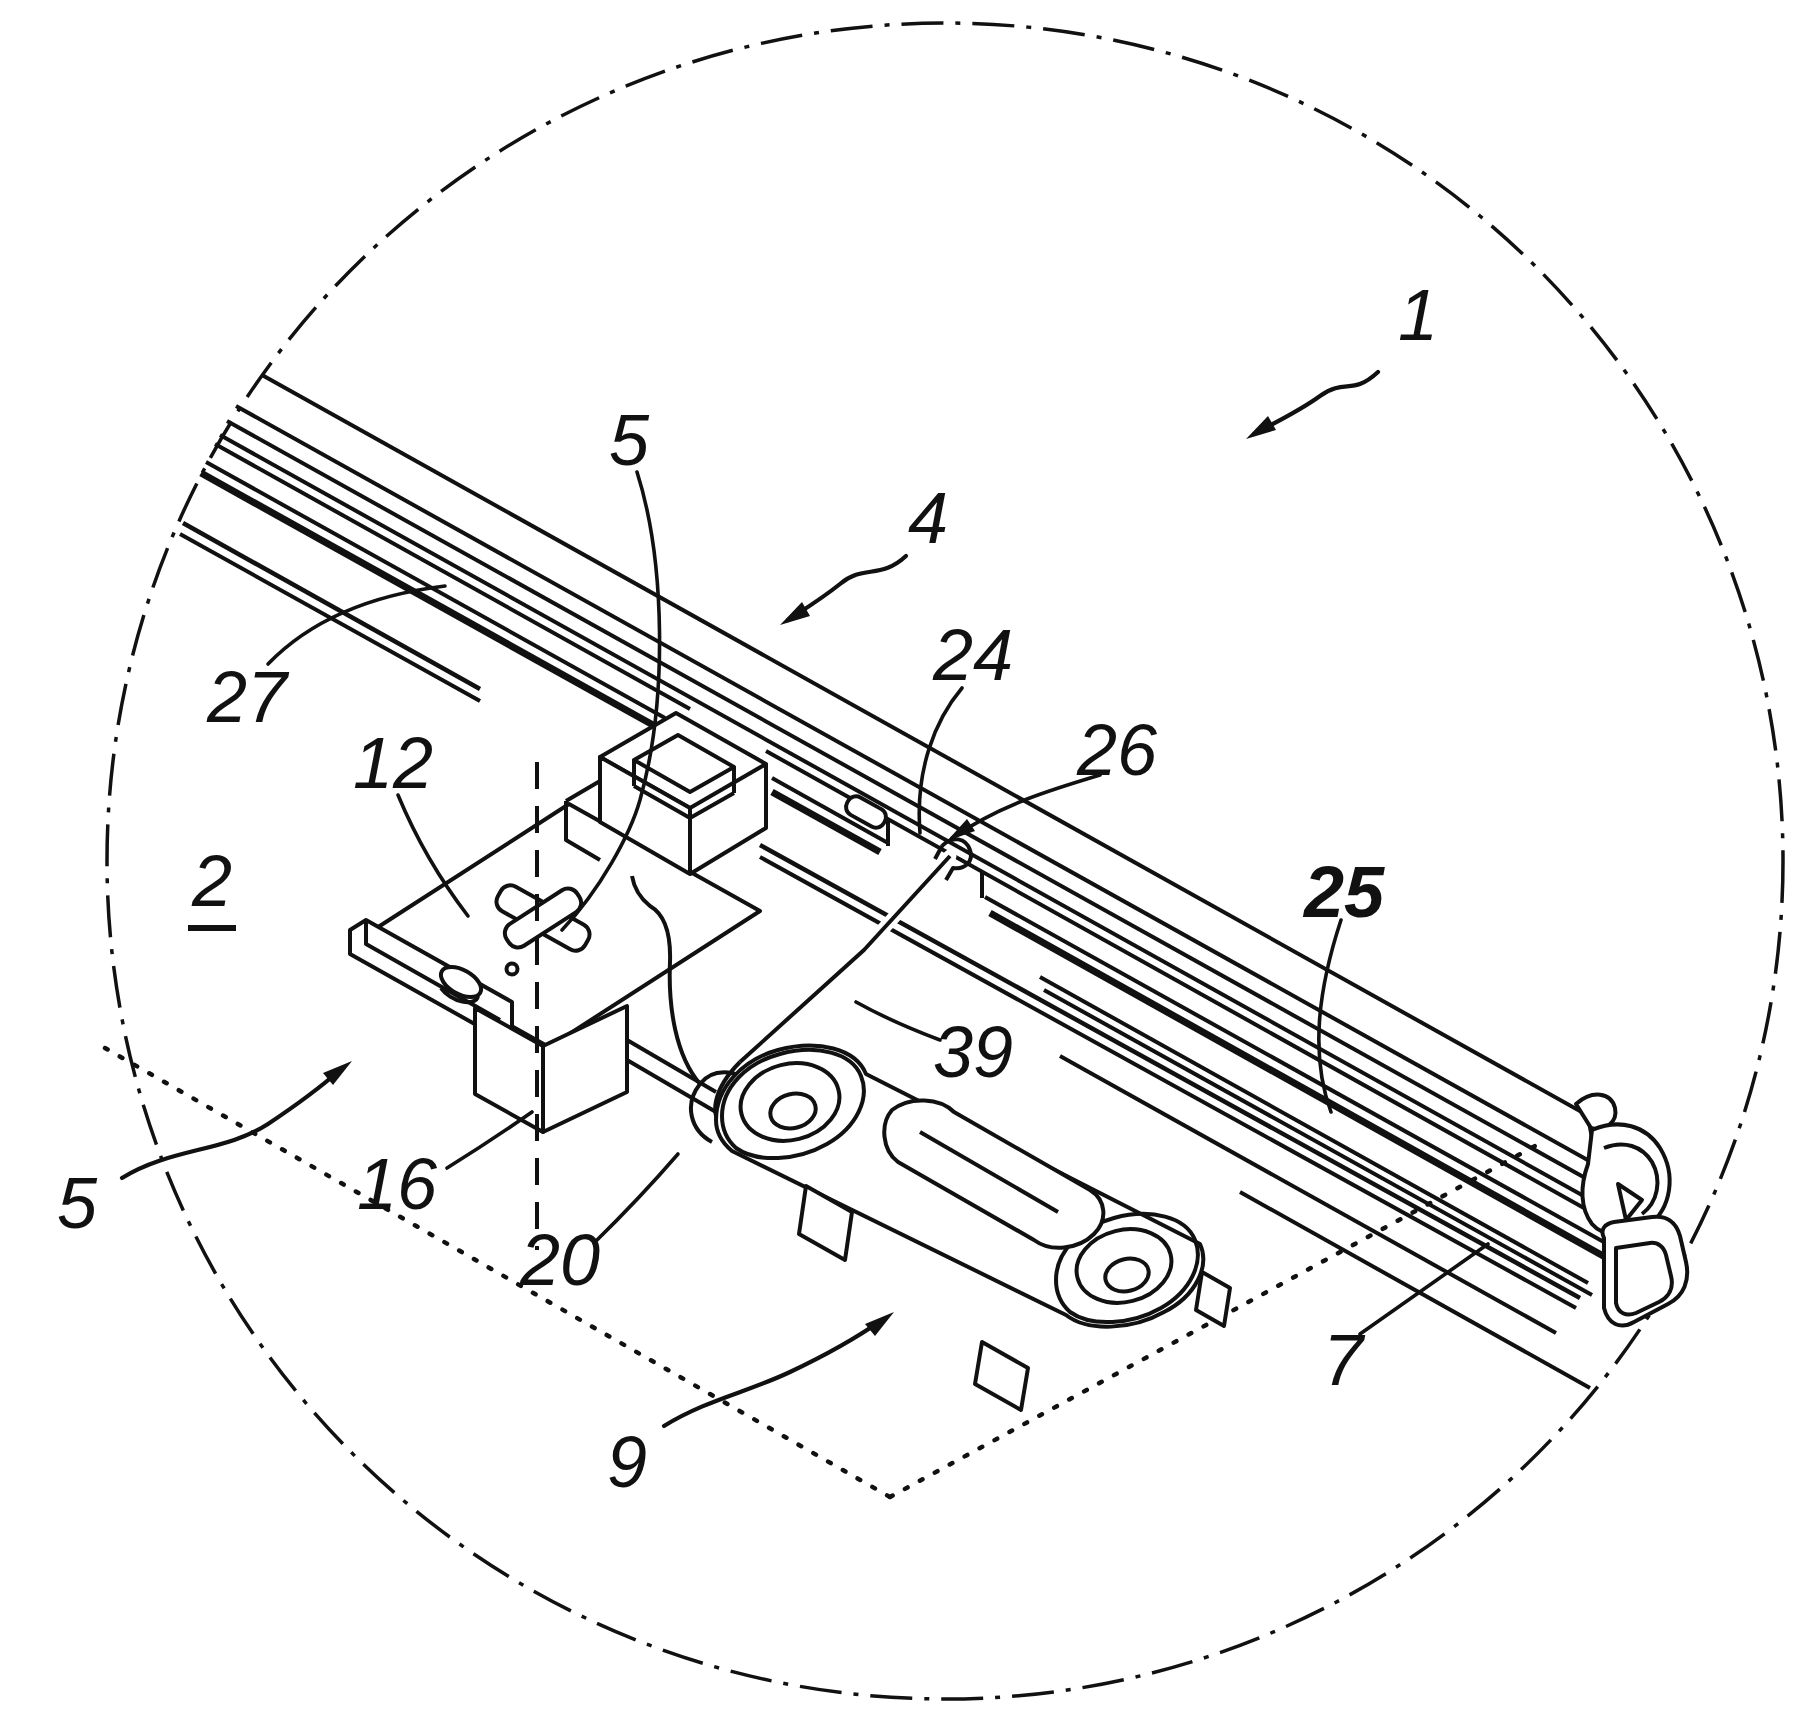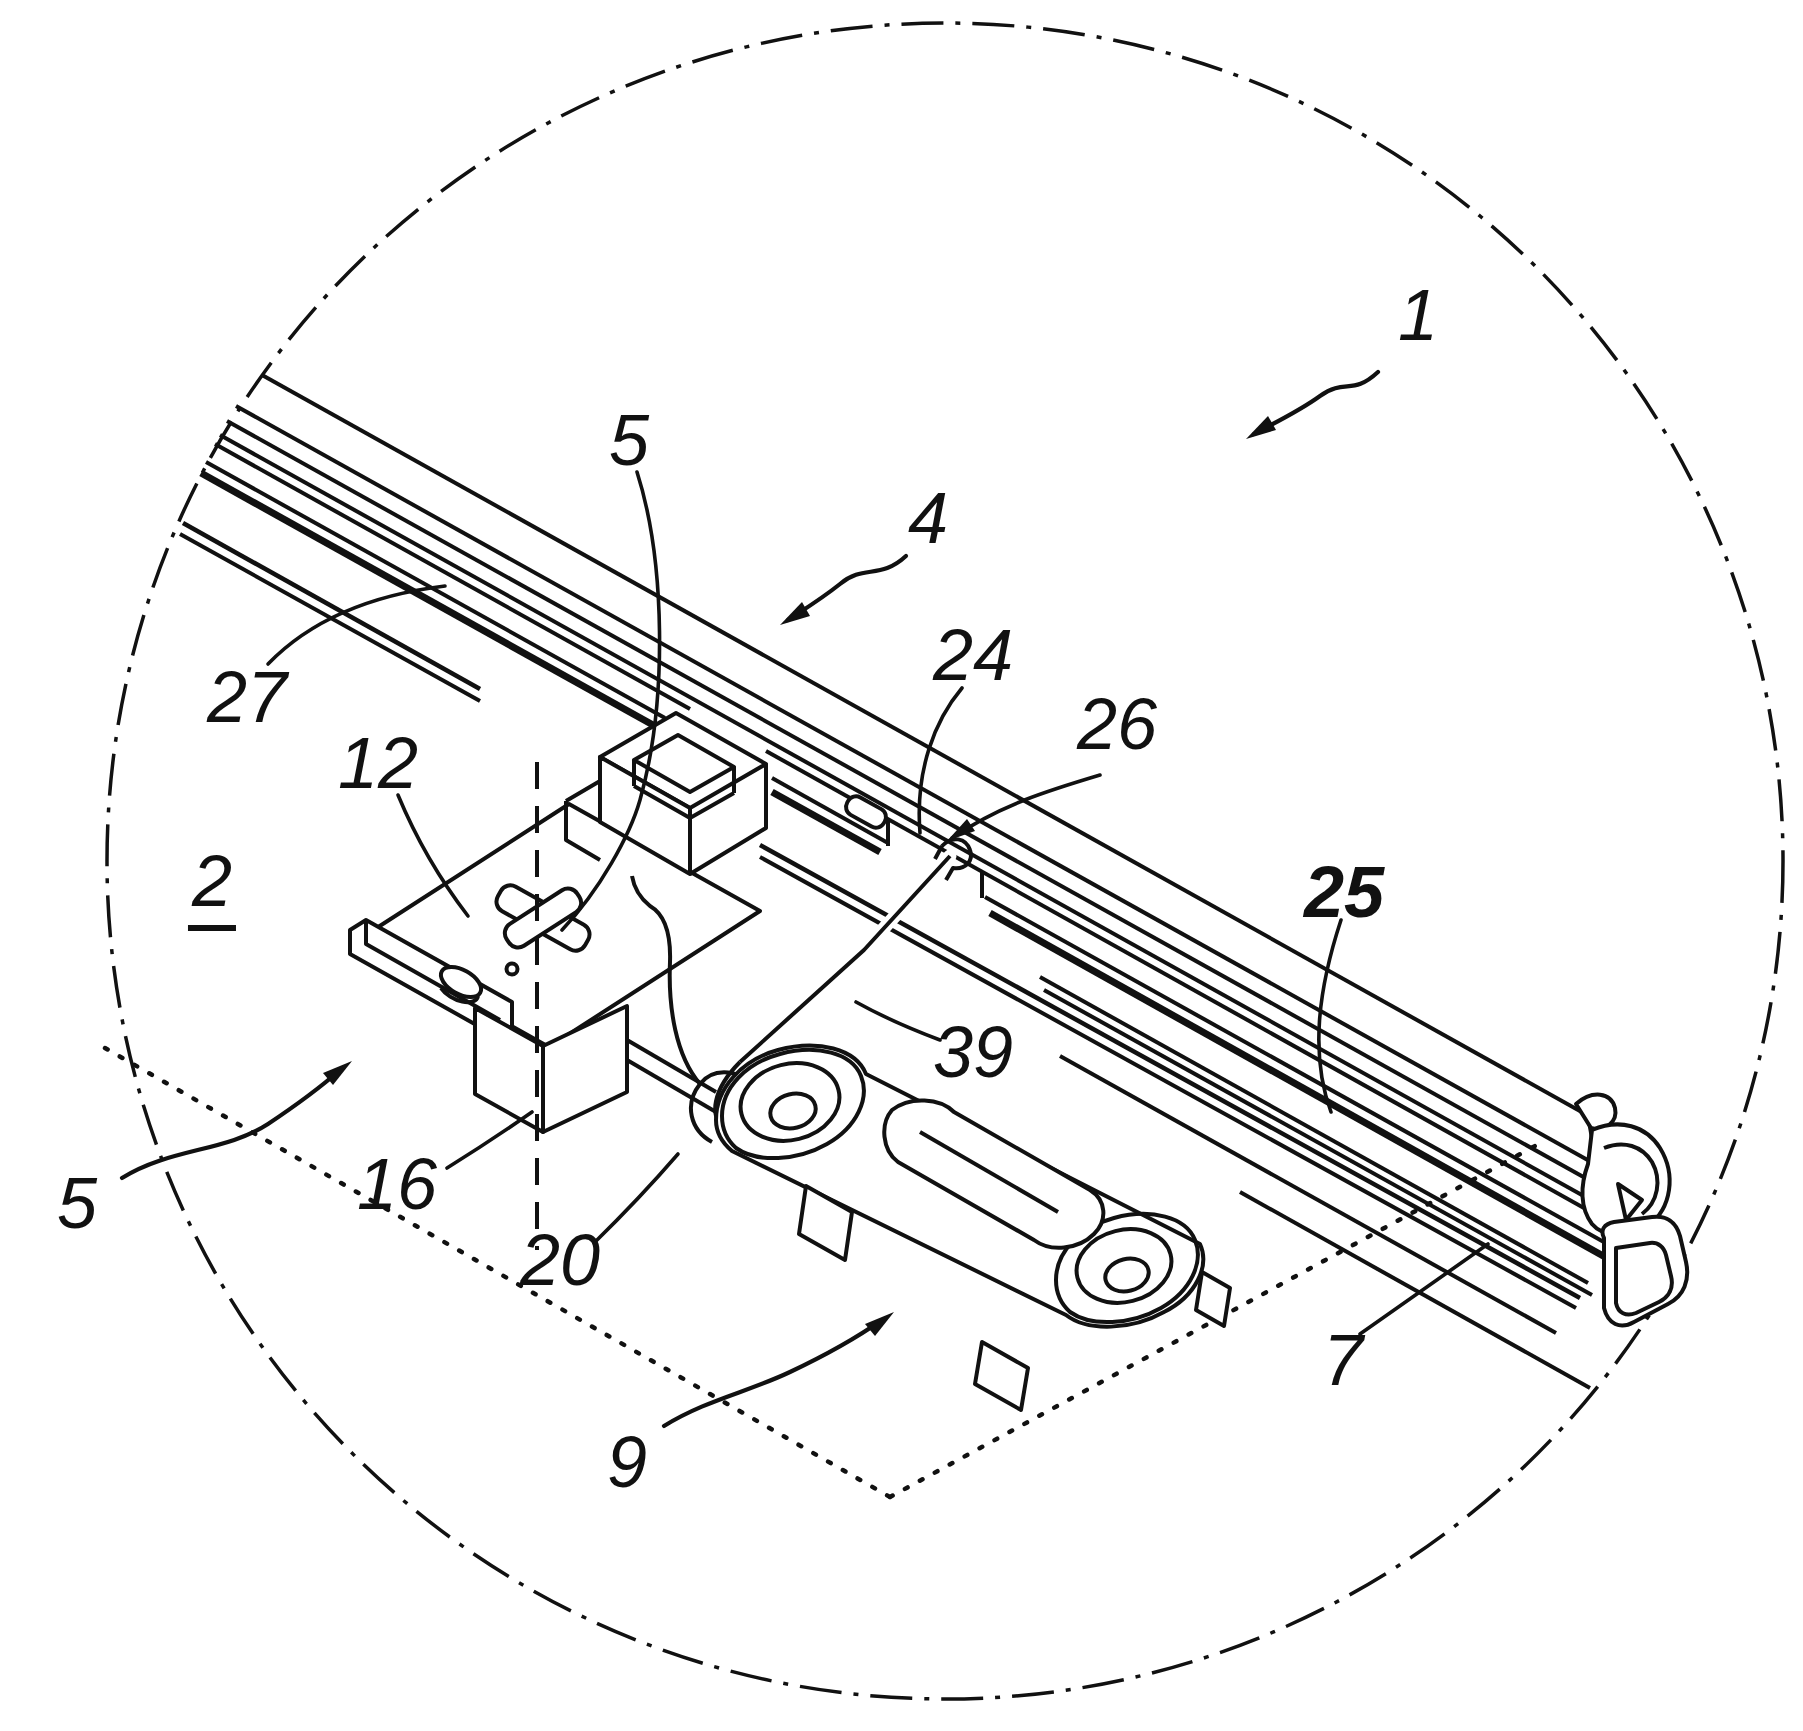--- a/index.html
+++ b/index.html
@@ -159,22 +159,22 @@
       <path class="arrowhead" d="M894,1312 L875,1336 L865,1324 Z"></path>
     </g>
   </svg>
 
   <div class="ref-label" style="left:1418px;top:315px;">1</div>
   <div class="ref-label underlined" style="left:212px;top:888px;">2</div>
   <div class="ref-label" style="left:928px;top:518px;">4</div>
   <div class="ref-label" style="left:77px;top:1203px;">5</div>
   <div class="ref-label" style="left:1343px;top:1360px;">7</div>
   <div class="ref-label" style="left:627px;top:1462px;">9</div>
-  <div class="ref-label" style="left:378px;top:763px;">12</div>
+  <div class="ref-label" style="left:393px;top:763px;">12</div>
   <div class="ref-label" style="left:629px;top:440px;">5</div>
   <div class="ref-label" style="left:397px;top:1178px;margin-top:6px;">16</div>
   <div class="ref-label" style="left:560px;top:1260px;">20</div>
   <div class="ref-label" style="left:973px;top:1052px;">39</div>
   <div class="ref-label" style="left:973px;top:655px;text-align:right;">24</div>
   <div class="ref-label" style="left:1344px;top:892px;font-weight:bold;">25</div>
-  <div class="ref-label" style="left:1117px;top:724px;text-align:right;">26</div>
+  <div class="ref-label" style="left:1117px;top:750px;text-align:right;">26</div>
   <div class="ref-label" style="left:247px;top:697px;">27</div>
 </div>
 
 </body></html>

